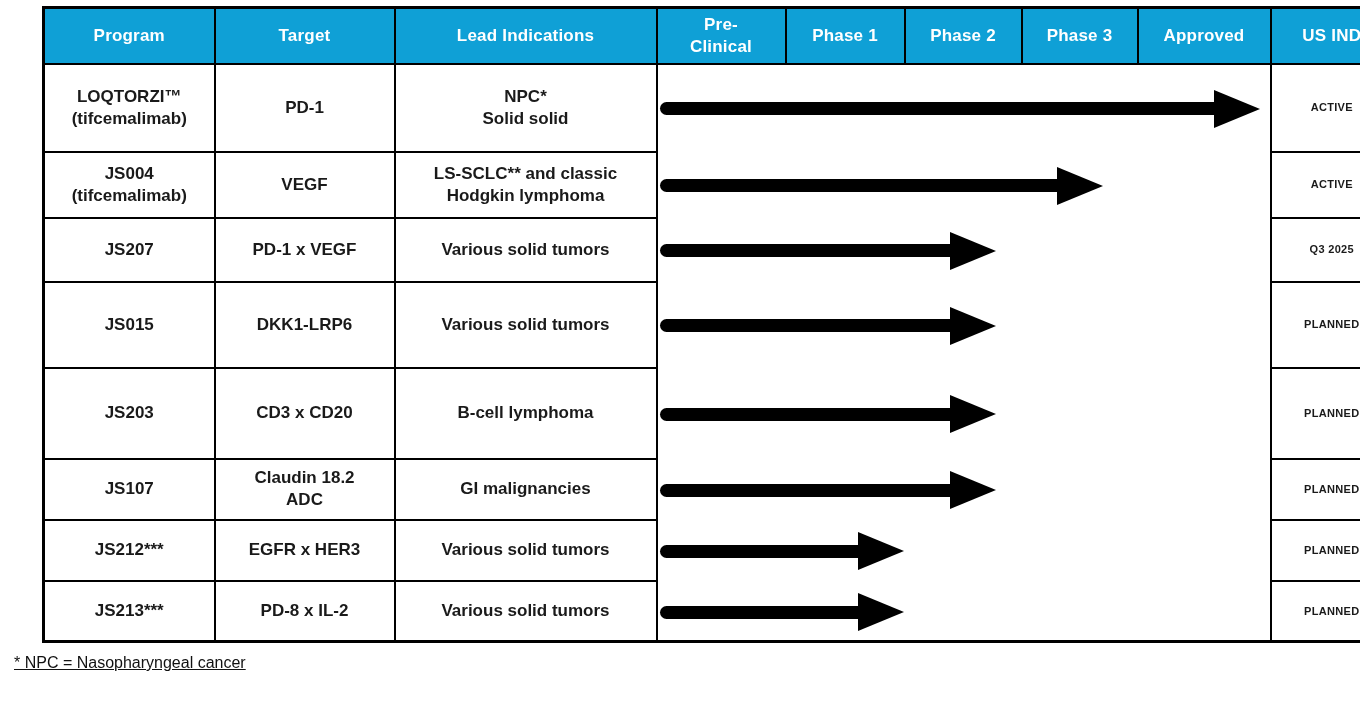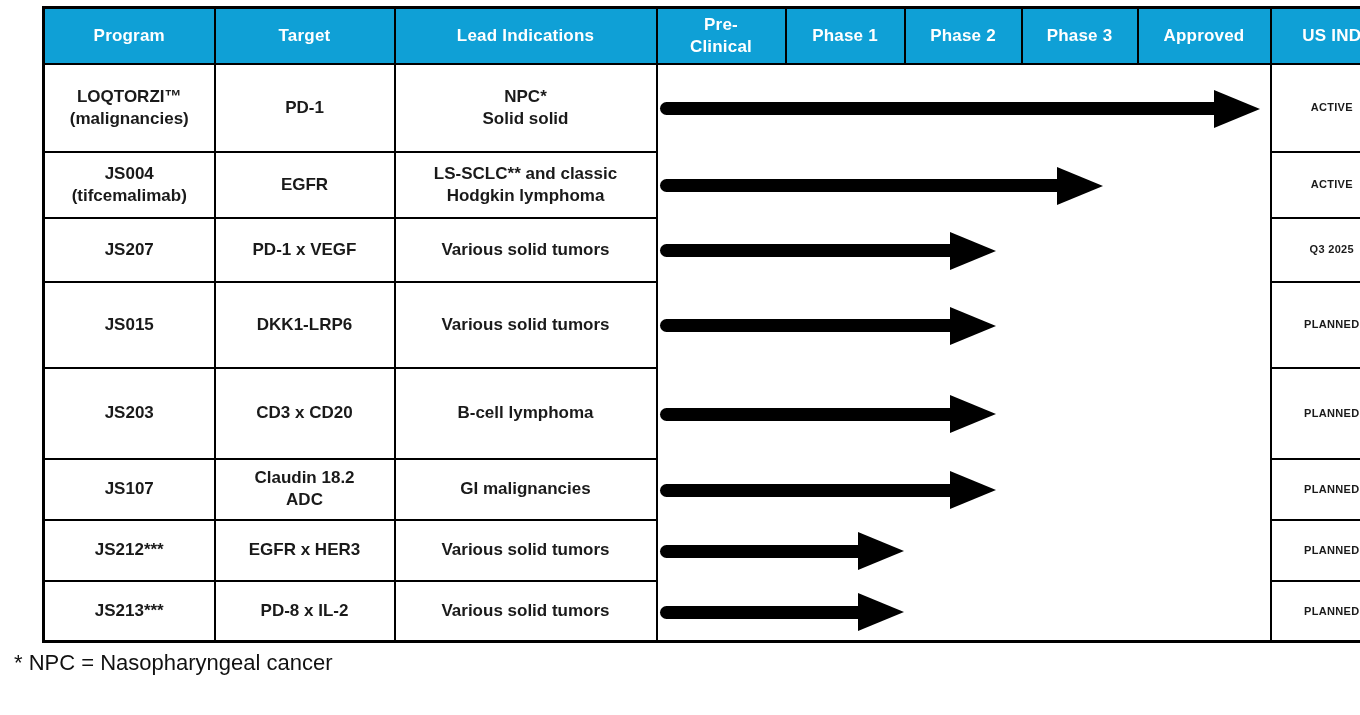--- a/index.html
+++ b/index.html
@@ -9,21 +9,21 @@
   table.pipeline{border:3px solid #000;}
   td,th{border:2px solid #000;box-sizing:border-box;padding:2px 4px;text-align:center;vertical-align:middle;
         font-weight:700;font-size:17px;line-height:1.28;white-space:pre-line;color:#1a1a1a;}
   th.hdr{background:var(--hdrbg);color:#fff;font-size:17px;letter-spacing:.2px;}
   td.usind{font-size:11px;letter-spacing:.3px;}
   td.pipe{position:relative;padding:0;background:#fff;}
   .arrow{position:absolute;left:2px;height:38px;display:flex;align-items:center;}
   .arrow .shaft{height:13px;background:#000;border-radius:7px 0 0 7px;width:calc(100% - 44px);}
   .arrow .head{width:0;height:0;border-top:19px solid transparent;border-bottom:19px solid transparent;
                border-left:46px solid #000;}
-  .footnotes{position:absolute;left:14px;top:652px;font-size:22px;font-weight:400;line-height:21px;color:#111;}
+  .footnotes{position:absolute;left:14px;top:652px;font-size:16px;font-weight:400;line-height:21px;color:#111;text-decoration:underline;}
   .footnotes span{display:block;}
 </style>
 </head>
 <body>
 
 <div class="wrap">
 <table class="pipeline">
   <colgroup>
     <col style="width:171px">
         <col style="width:180px">
@@ -43,40 +43,40 @@
     <th class="hdr">Pre-
 Clinical</th>
     <th class="hdr">Phase 1</th>
     <th class="hdr">Phase 2</th>
     <th class="hdr">Phase 3</th>
     <th class="hdr">Approved</th>
     <th class="hdr">US IND</th>
   </tr>
   <tr style="height:88px">
     <td>LOQTORZI™
-(malignancies)</td>
+(tifcemalimab)</td>
     <td>PD-1</td>
     <td>NPC*
 Solid solid</td>
     <td class="pipe" rowspan="8" colspan="5">
       <div class="arrow" style="top: 25px; width: 600px;"><div class="shaft"></div><div class="head"></div></div>
       <div class="arrow" style="top: 102px; width: 443px;"><div class="shaft"></div><div class="head"></div></div>
       <div class="arrow" style="top: 167px; width: 336px;"><div class="shaft"></div><div class="head"></div></div>
       <div class="arrow" style="top: 242px; width: 336px;"><div class="shaft"></div><div class="head"></div></div>
       <div class="arrow" style="top: 330.5px; width: 336px;"><div class="shaft"></div><div class="head"></div></div>
       <div class="arrow" style="top: 406.5px; width: 336px;"><div class="shaft"></div><div class="head"></div></div>
       <div class="arrow" style="top: 467.5px; width: 244px;"><div class="shaft"></div><div class="head"></div></div>
       <div class="arrow" style="top: 528.5px; width: 244px;"><div class="shaft"></div><div class="head"></div></div>
     </td>
     <td class="usind">ACTIVE</td>
   </tr>
   <tr style="height:66px">
     <td>JS004
 (tifcemalimab)</td>
-    <td>EGFR</td>
+    <td>VEGF</td>
     <td>LS-SCLC** and classic
 Hodgkin lymphoma</td>
     <td class="usind">ACTIVE</td>
   </tr>
   <tr style="height:64px">
     <td>JS207</td>
     <td>PD-1 x VEGF</td>
     <td>Various solid tumors</td>
     <td class="usind">Q3 2025</td>
   </tr>

